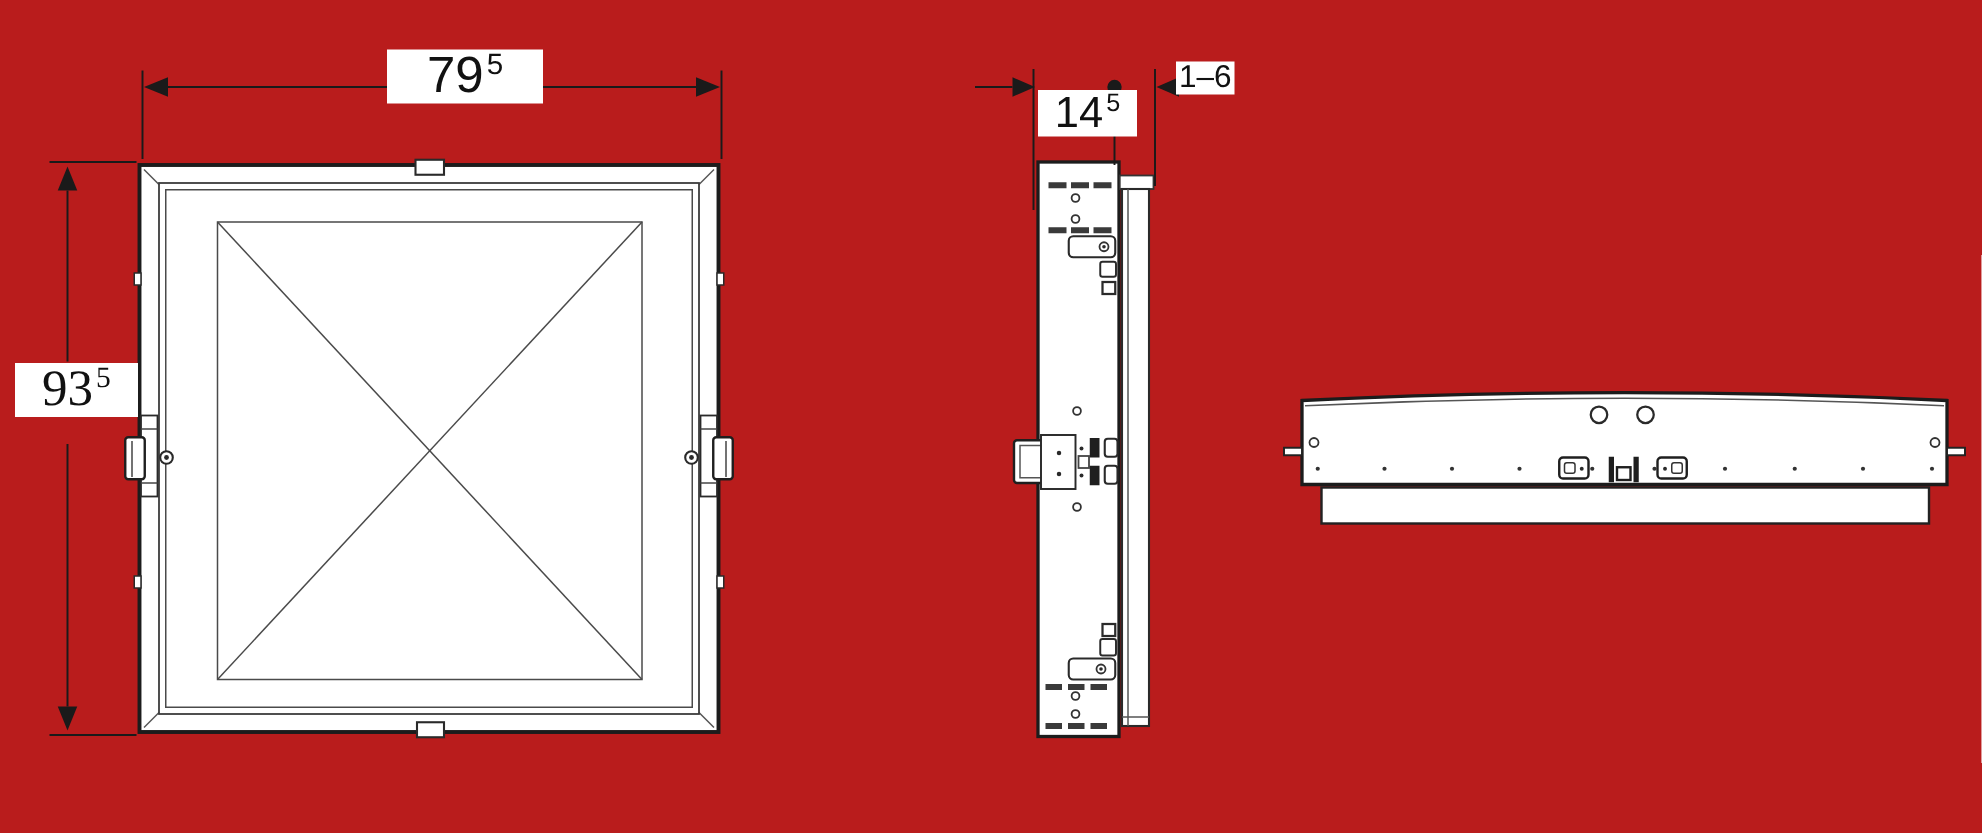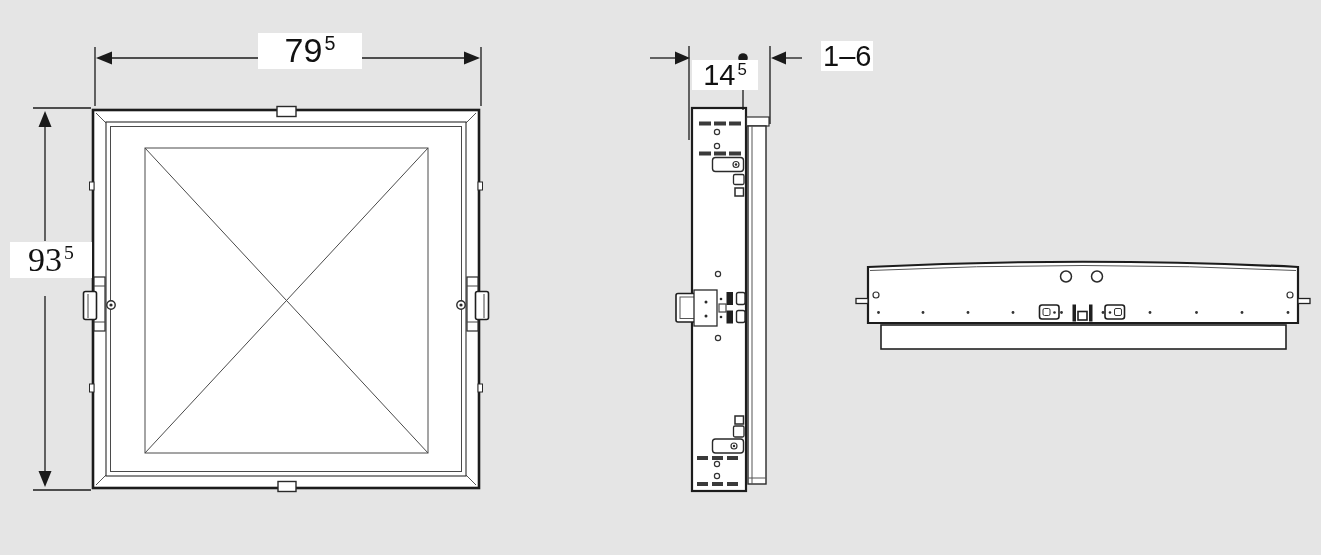--- a/index.html
+++ b/index.html
@@ -1,19 +1,19 @@
 <!DOCTYPE html>
 <html><head>
 <meta charset="utf-8">
 <style>
   html,body{margin:0;padding:0;background:#fff;}
   #canvas{
     position:relative;
     width:1321px;height:555px;
-    background:#e5e5e5;
+    background:#b91c1c;
     font-family:"Liberation Sans","DejaVu Sans",sans-serif;
     overflow:hidden;
   }
   #drawing-svg{position:absolute;left:0;top:0;}
   .dim-label{
     position:absolute;
     color:#111;
     font-weight:400;
     white-space:nowrap;
     line-height:1.05;
@@ -21,21 +21,21 @@
     padding:0 2px;
   }
   .dim-label .sup{
     font-size:0.58em;
     vertical-align:0.62em;
     margin-left:2px;
   }
   #label-width{left:258px;top:33px;width:100px;text-align:center;font-size:34px;}
   #label-height{left:10px;top:242px;width:78px;text-align:center;font-size:34px;font-family:Liberation Serif, serif;}
   #label-depth{left:692px;top:24px;width:62px;text-align:center;font-size:29px;margin-top:36px;}
-  #label-range{left:821px;top:41px;font-size:29px;}
+  #label-range{left:784px;top:41px;font-size:21px;}
 </style>
 </head>
 <body>
 
 <div id="canvas">
 
   <svg id="drawing-svg" width="1321" height="555" viewBox="0 0 1321 555">
 
     <g>
       <rect x="93" y="110" width="386" height="378" fill="#fff" stroke="#1c1c1c" stroke-width="2.6"></rect>

